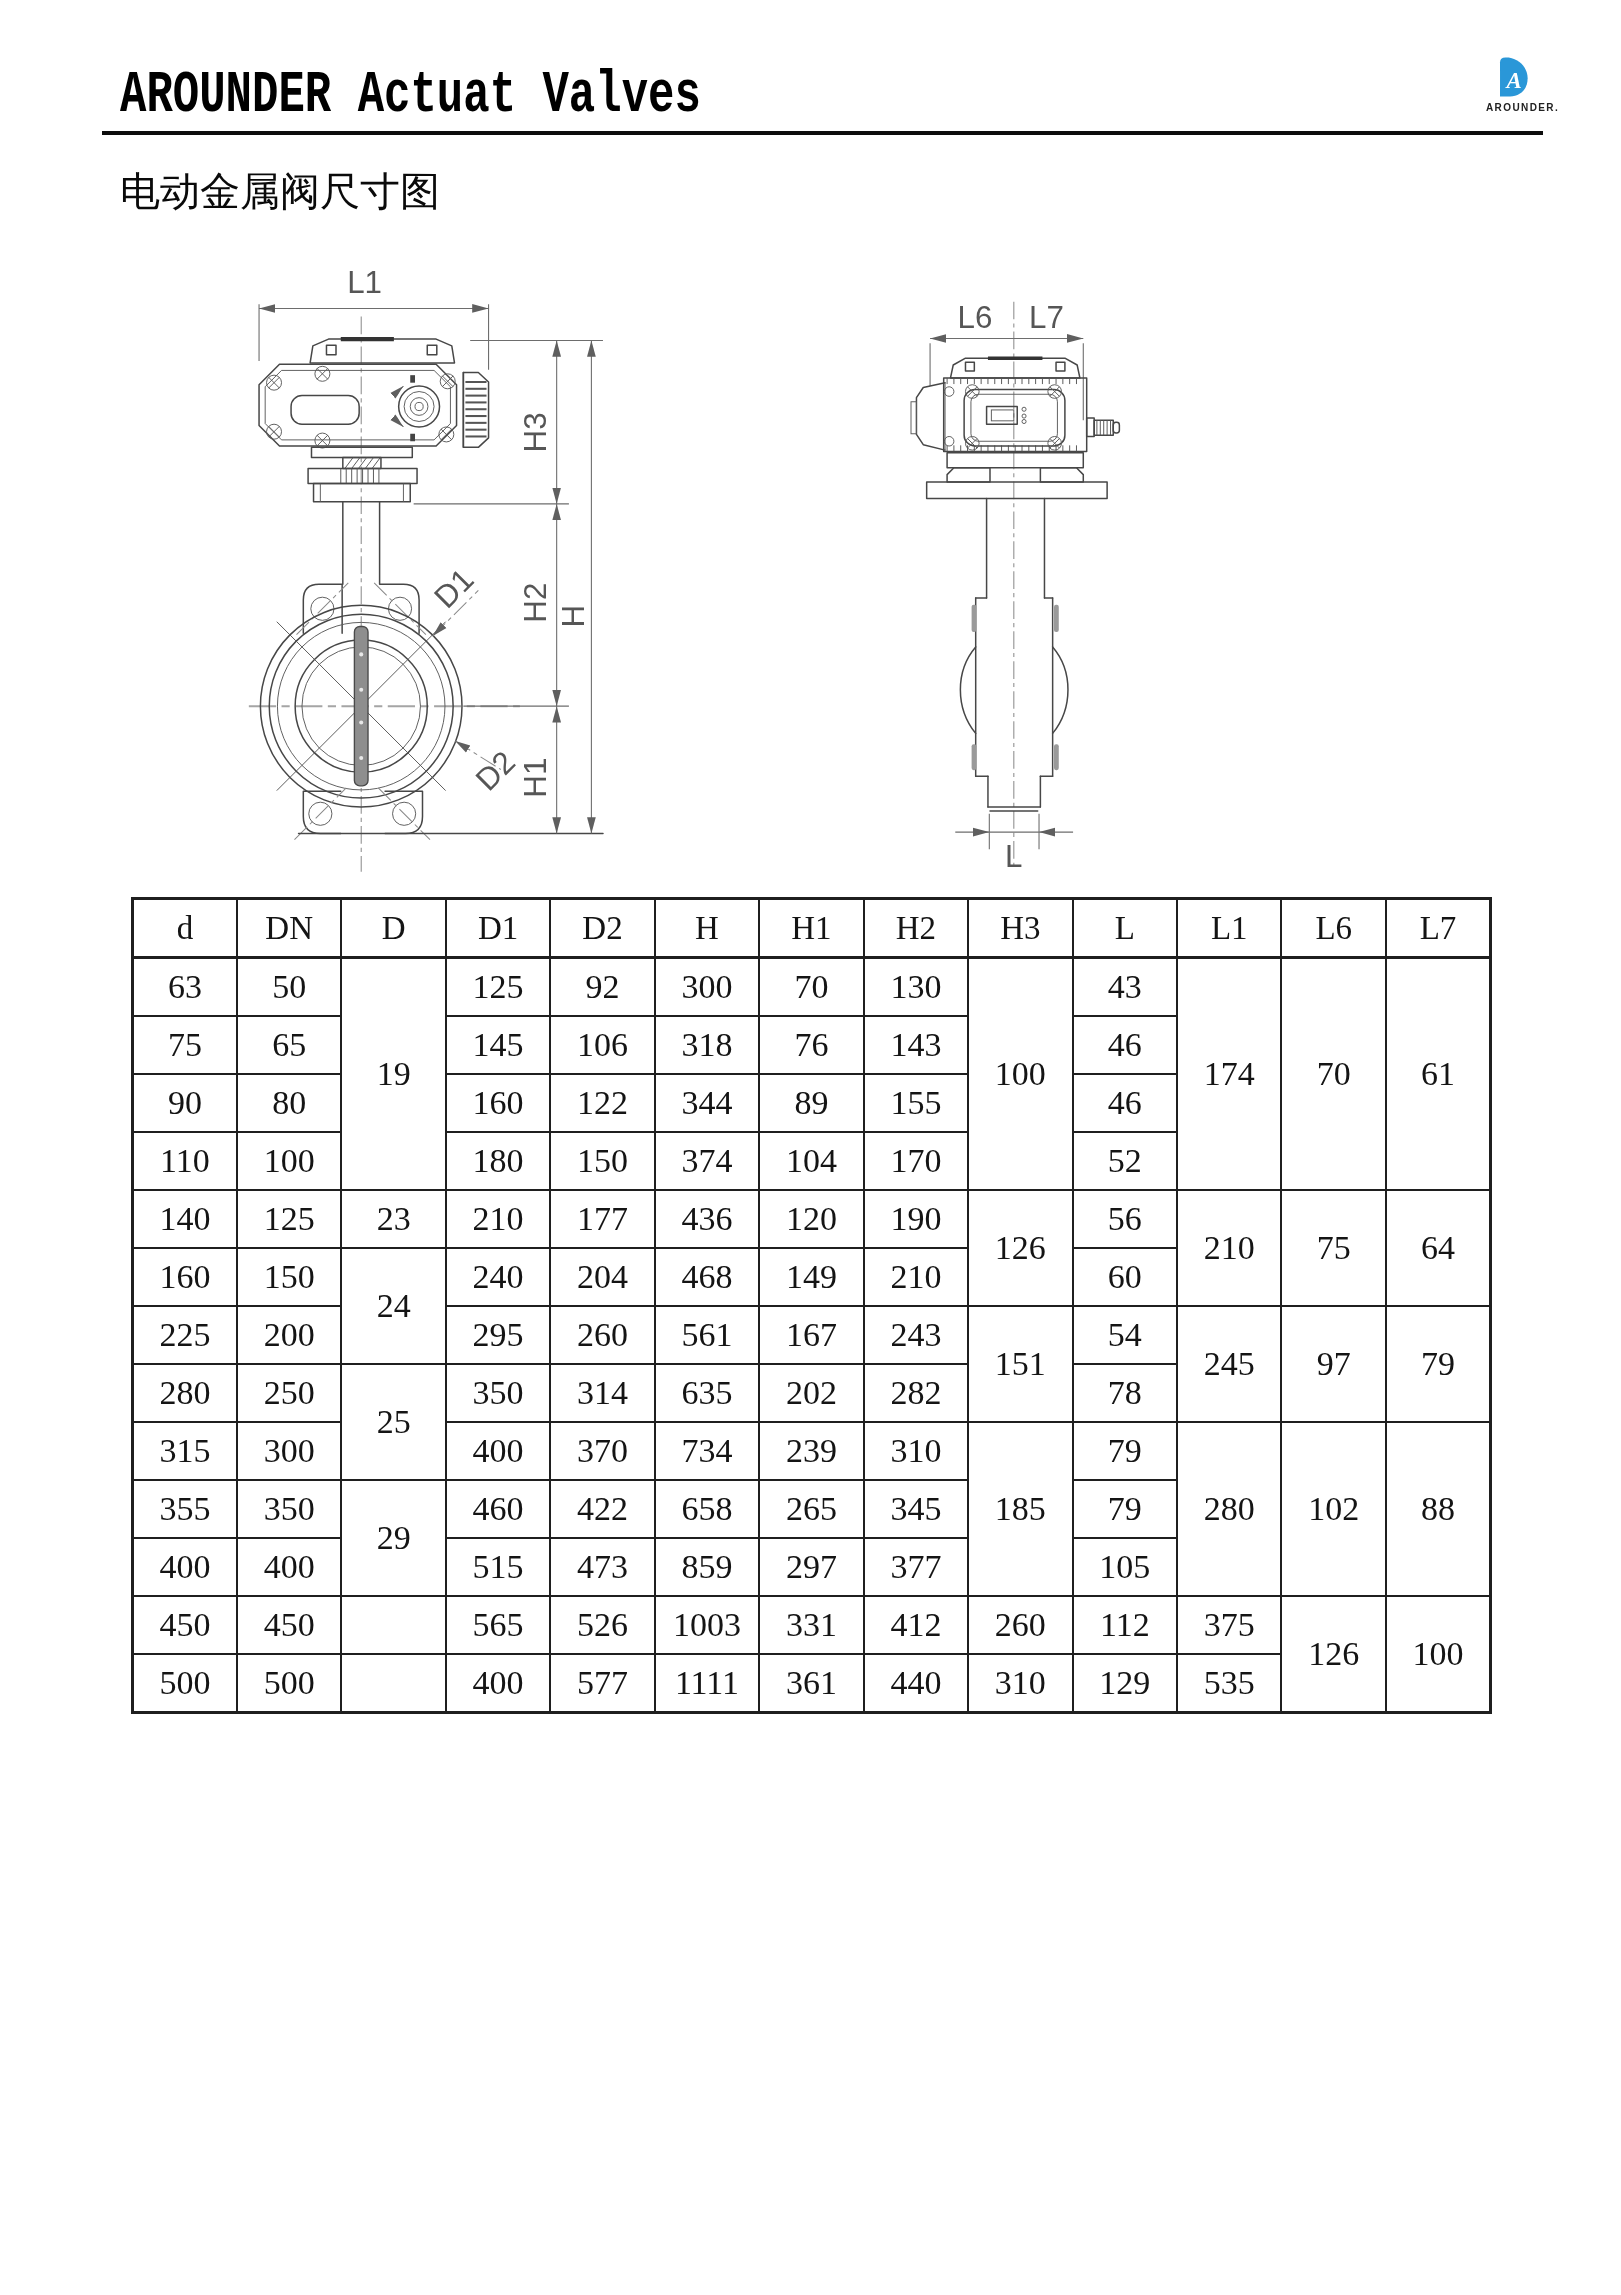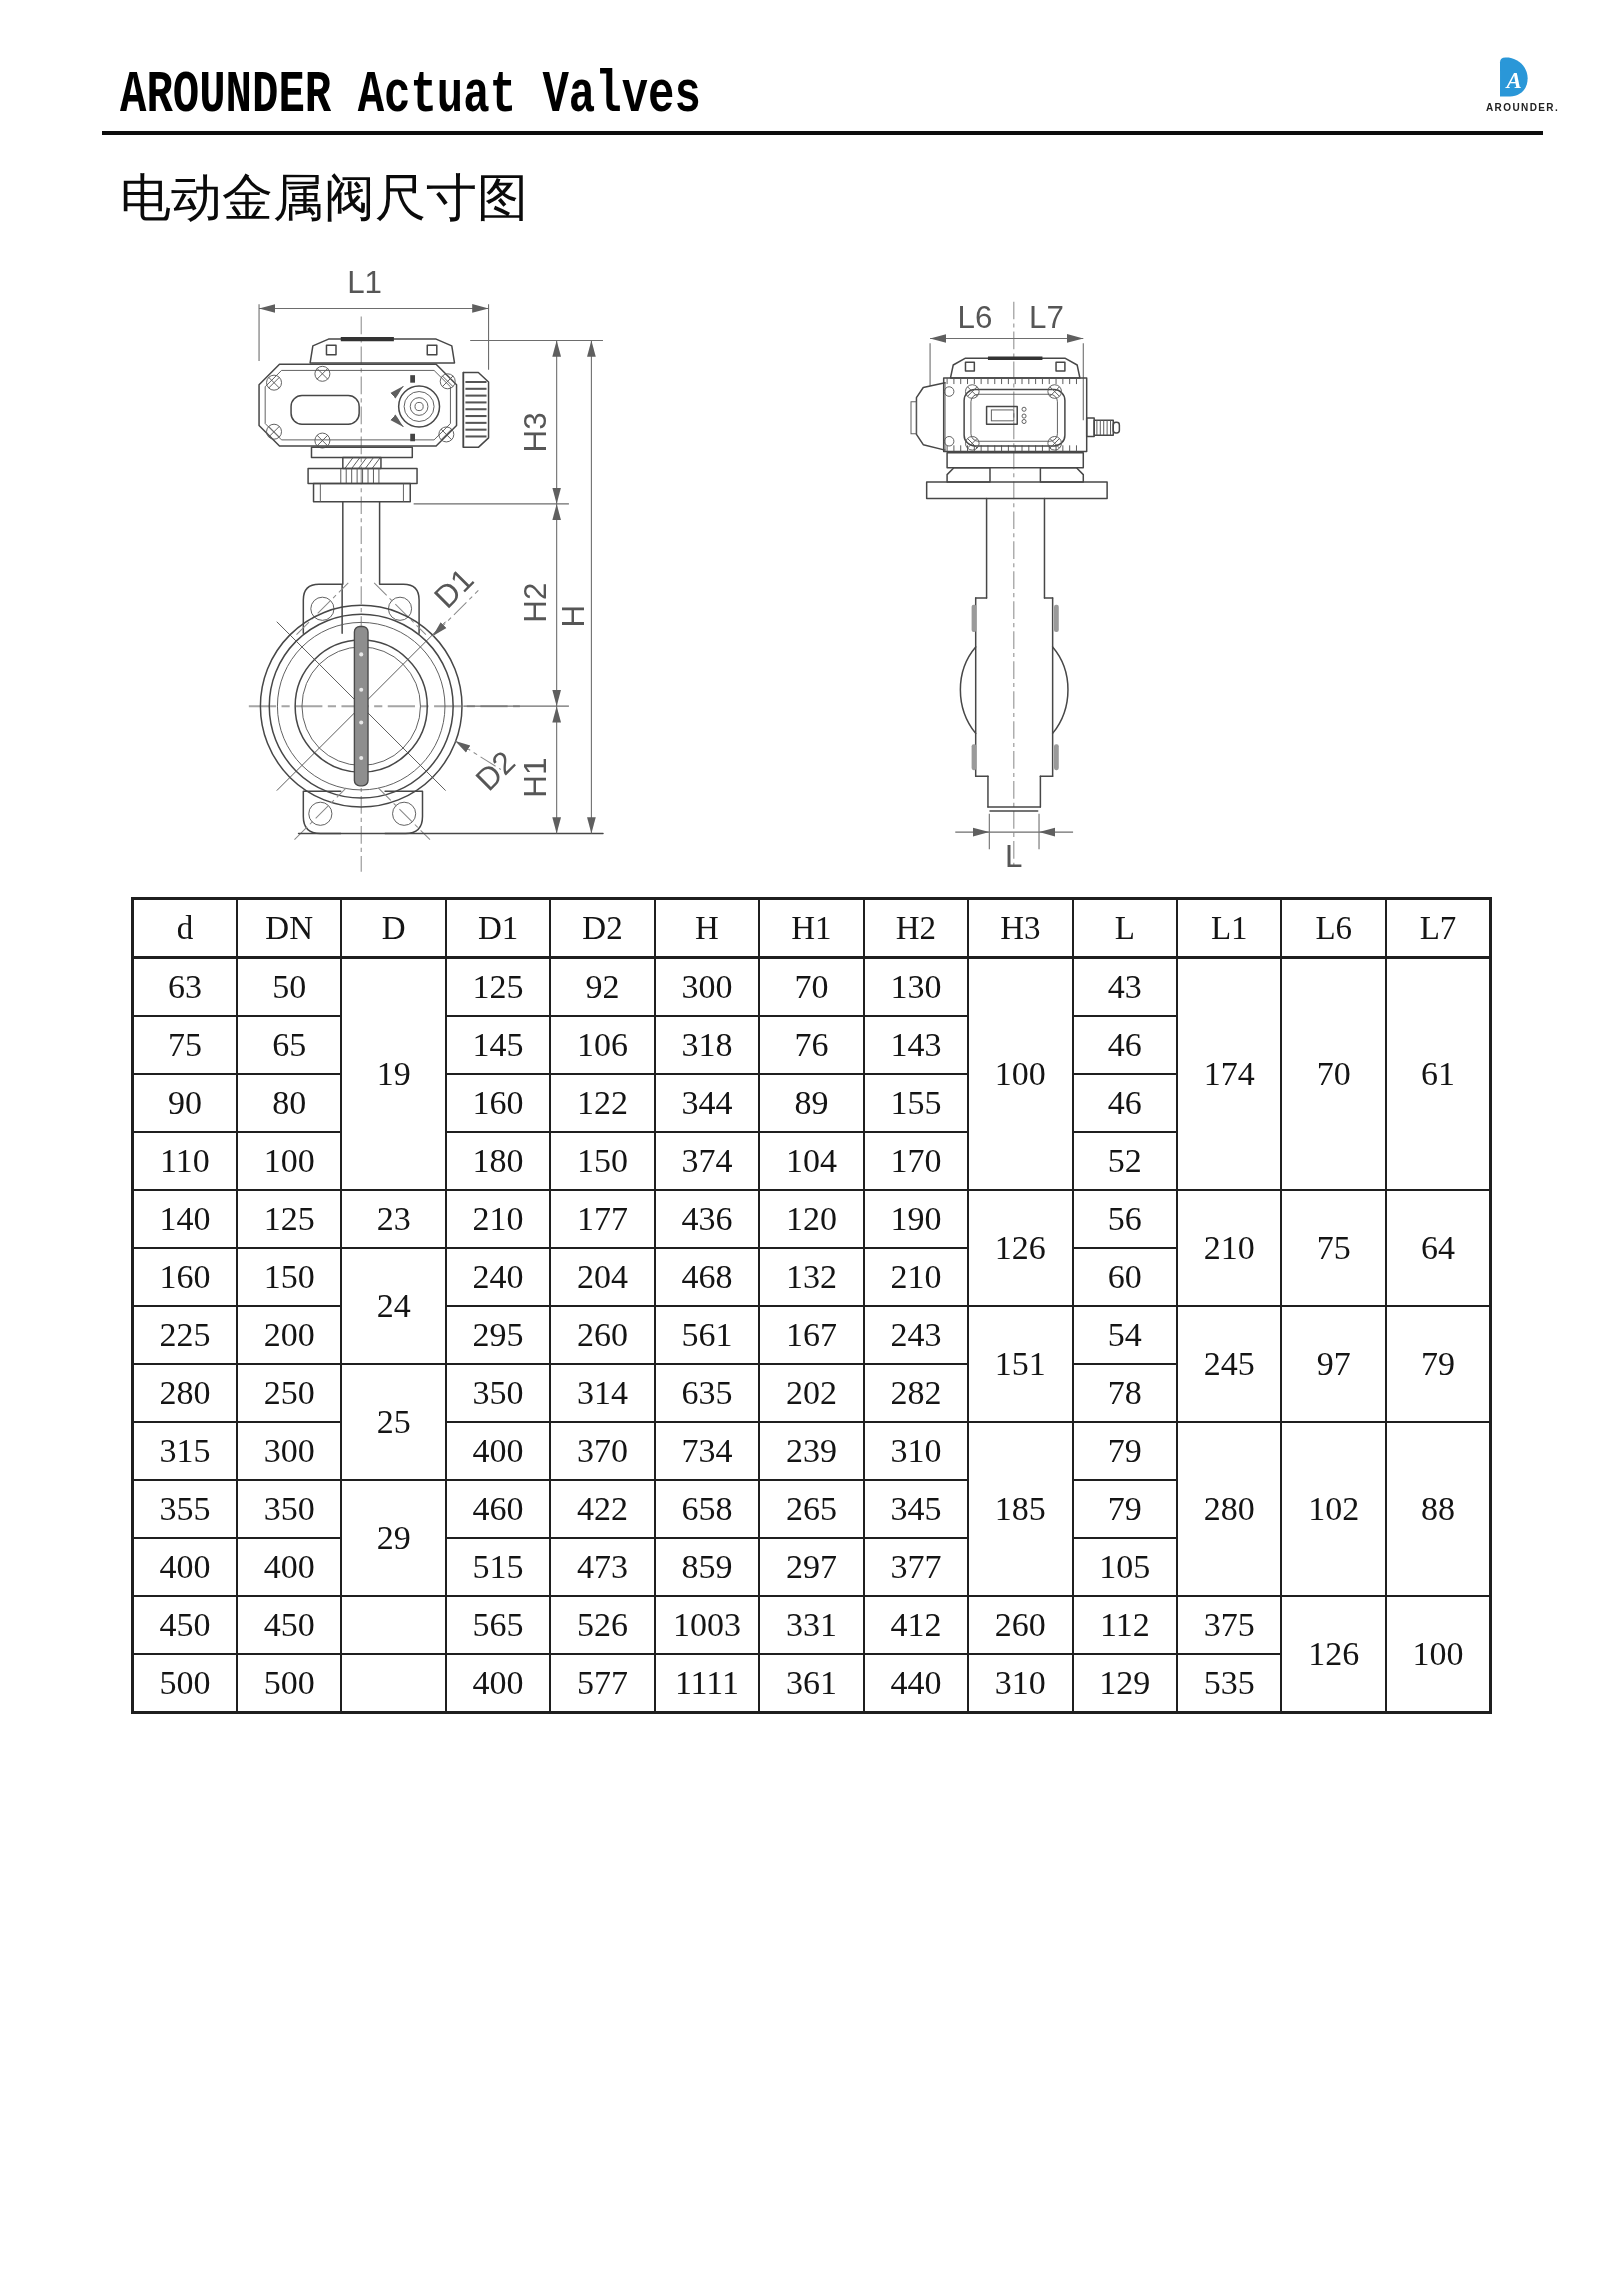--- a/index.html
+++ b/index.html
@@ -3,21 +3,21 @@
 <meta charset="utf-8">
 <style>
   html,body{margin:0;padding:0;background:#ffffff;}
   #page{position:relative;width:1622px;height:2295px;background:#fff;overflow:hidden;
         font-family:"Liberation Serif",serif;}
   
   .title{position:absolute;left:120px;top:65px;font-family:"Liberation Mono",monospace;
          font-size:44px;font-weight:700;color:#000;line-height:1;
          transform:scaleY(1.35);transform-origin:left top;white-space:nowrap;}
   .rule{position:absolute;left:102px;top:131px;width:1441px;height:4.1px;background:#0d0d0d;}
-  .subtitle{position:absolute;left:120px;top:164px;font-size:51px;color:#0a0a0a;
+  .subtitle{position:absolute;left:120px;top:164px;font-size:40px;color:#0a0a0a;
             font-family:Liberation Sans, sans-serif;white-space:nowrap;}
   .logo{position:absolute;left:1486px;top:56px;width:55px;text-align:center;}
   .logo .brand{display:block;margin-top:2px;font-family:"Liberation Sans",sans-serif;
                font-size:10px;font-weight:700;letter-spacing:1.4px;color:#222;}
   
   svg{position:absolute;overflow:visible;}
   svg .ln{stroke:#474747;stroke-width:2.2;fill:none;stroke-linejoin:round;stroke-linecap:round;}
   svg .thin{stroke:#5a5a5a;stroke-width:1.4;fill:none;}
   svg .cl{stroke:#8a8a8a;stroke-width:1.5;fill:none;stroke-dasharray:26 6 6 6;}
   svg .clh{stroke:#a5a5a5;stroke-width:3;fill:none;stroke-dasharray:40 8 12 8;}
@@ -435,21 +435,21 @@
           <td rowspan="2">75</td>
           <td rowspan="2">64</td>
         </tr>
         <tr>
           <td>160</td>
           <td>150</td>
           <td rowspan="2">24</td>
           <td>240</td>
           <td>204</td>
           <td>468</td>
-          <td>132</td>
+          <td>149</td>
           <td>210</td>
           <td>60</td>
         </tr>
         <tr>
           <td>225</td>
           <td>200</td>
           <td>295</td>
           <td>260</td>
           <td>561</td>
           <td>167</td>

